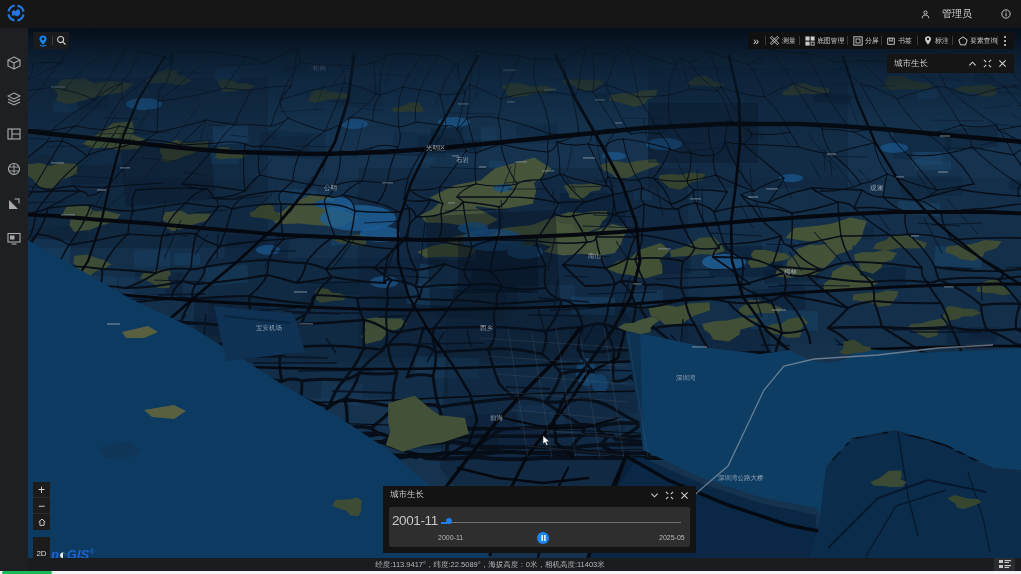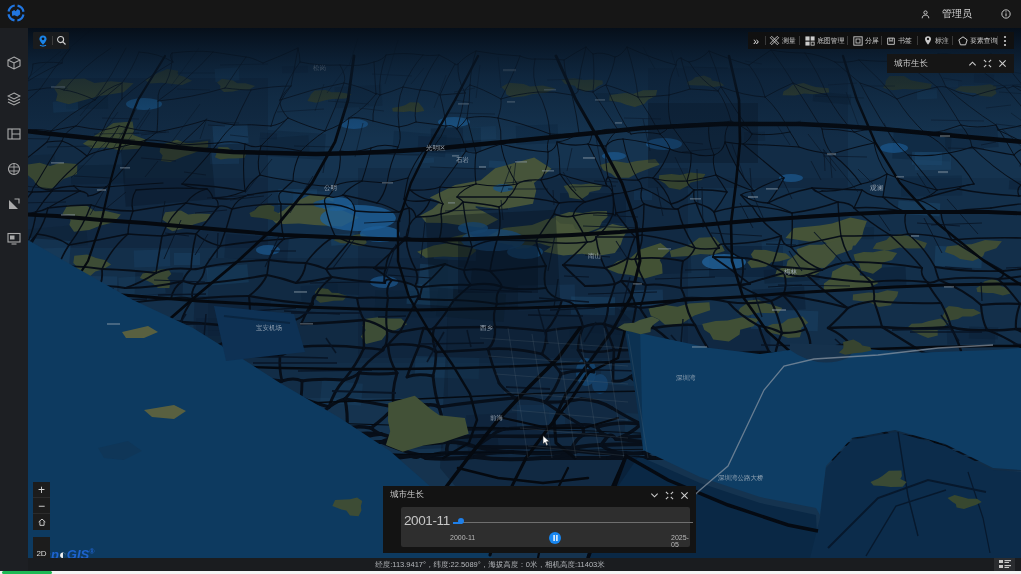--- a/index.html
+++ b/index.html
@@ -11,21 +11,21 @@
 .mapwrap{position:absolute;left:28px;top:28px;width:993px;height:530px;overflow:hidden;z-index:1}
 .searchbox{position:absolute;left:33px;top:32px;width:36px;height:17px;background:#191b1d;z-index:10;display:flex;align-items:center;border-radius:1px}
 .toolbar{position:absolute;left:748px;top:32px;width:266px;height:17px;background:#101010;z-index:10;color:#c6c6c6;font-size:7px;letter-spacing:-0.2px}
 .ti{position:absolute;top:0;height:17px;display:flex;align-items:center;gap:2px;white-space:nowrap}
 .tsep{position:absolute;top:4px;width:1px;height:9px;background:#3a3a3a}
 .panelhdr{position:absolute;z-index:10;background:#151515;color:#c9c9c9;font-size:8.5px;display:flex;align-items:center}
 .ph-top{left:887px;top:54px;width:127px;height:19px}
 .ph-btns{margin-left:auto;display:flex;gap:6px;margin-right:7px;align-items:center}
 .bpanel{position:absolute;left:383px;top:486px;width:313px;height:67px;background:#131313;z-index:10}
 .bpanel .hdr{height:18px;display:flex;align-items:center;color:#c9c9c9;font-size:8.5px;padding:0 7px}
-.bpanel .body{margin:3px 6px 6px 18px;height:40px;background:#2e2e2e;border-radius:2px;position:relative}
+.bpanel .body{margin:3px 6px 6px 6px;height:40px;background:#2e2e2e;border-radius:2px;position:relative}
 .bigdate{position:absolute;left:3px;top:6px;color:#c6c6c6;font-size:13.5px;letter-spacing:-0.4px}
 .slider-track{position:absolute;left:52px;width:240px;top:15px;height:1px;background:#6f6f6f}
 .slider-fill{position:absolute;left:52px;top:14.5px;width:9px;height:2px;background:#1f7fe8}
 .knob{position:absolute;left:56.5px;top:10.5px;width:4px;height:4px;border-radius:50%;background:#0a0a0a;border:3px solid #1f7fe8}
 .bpanel .ph-btns{margin-right:0}
 .slbl{position:absolute;top:27px;color:#b8b8b8;font-size:7px}
 .playbtn{position:absolute;left:148px;top:25px;width:12px;height:12px;border-radius:50%;background:#1886f0;display:flex;align-items:center;justify-content:center}
 .zctrl{position:absolute;left:33px;top:482px;z-index:10;width:17px;background:#1c1c1c;color:#d8d8d8}
 .zbtn{height:16px;border-bottom:1px solid #2b2b2b;display:flex;align-items:center;justify-content:center;font-size:12px}
 .btn2d{position:absolute;left:33px;top:537px;z-index:10;width:17px;height:32px;background:#1c1c1c;color:#d8d8d8;font-size:8px;display:flex;align-items:center;justify-content:center}

